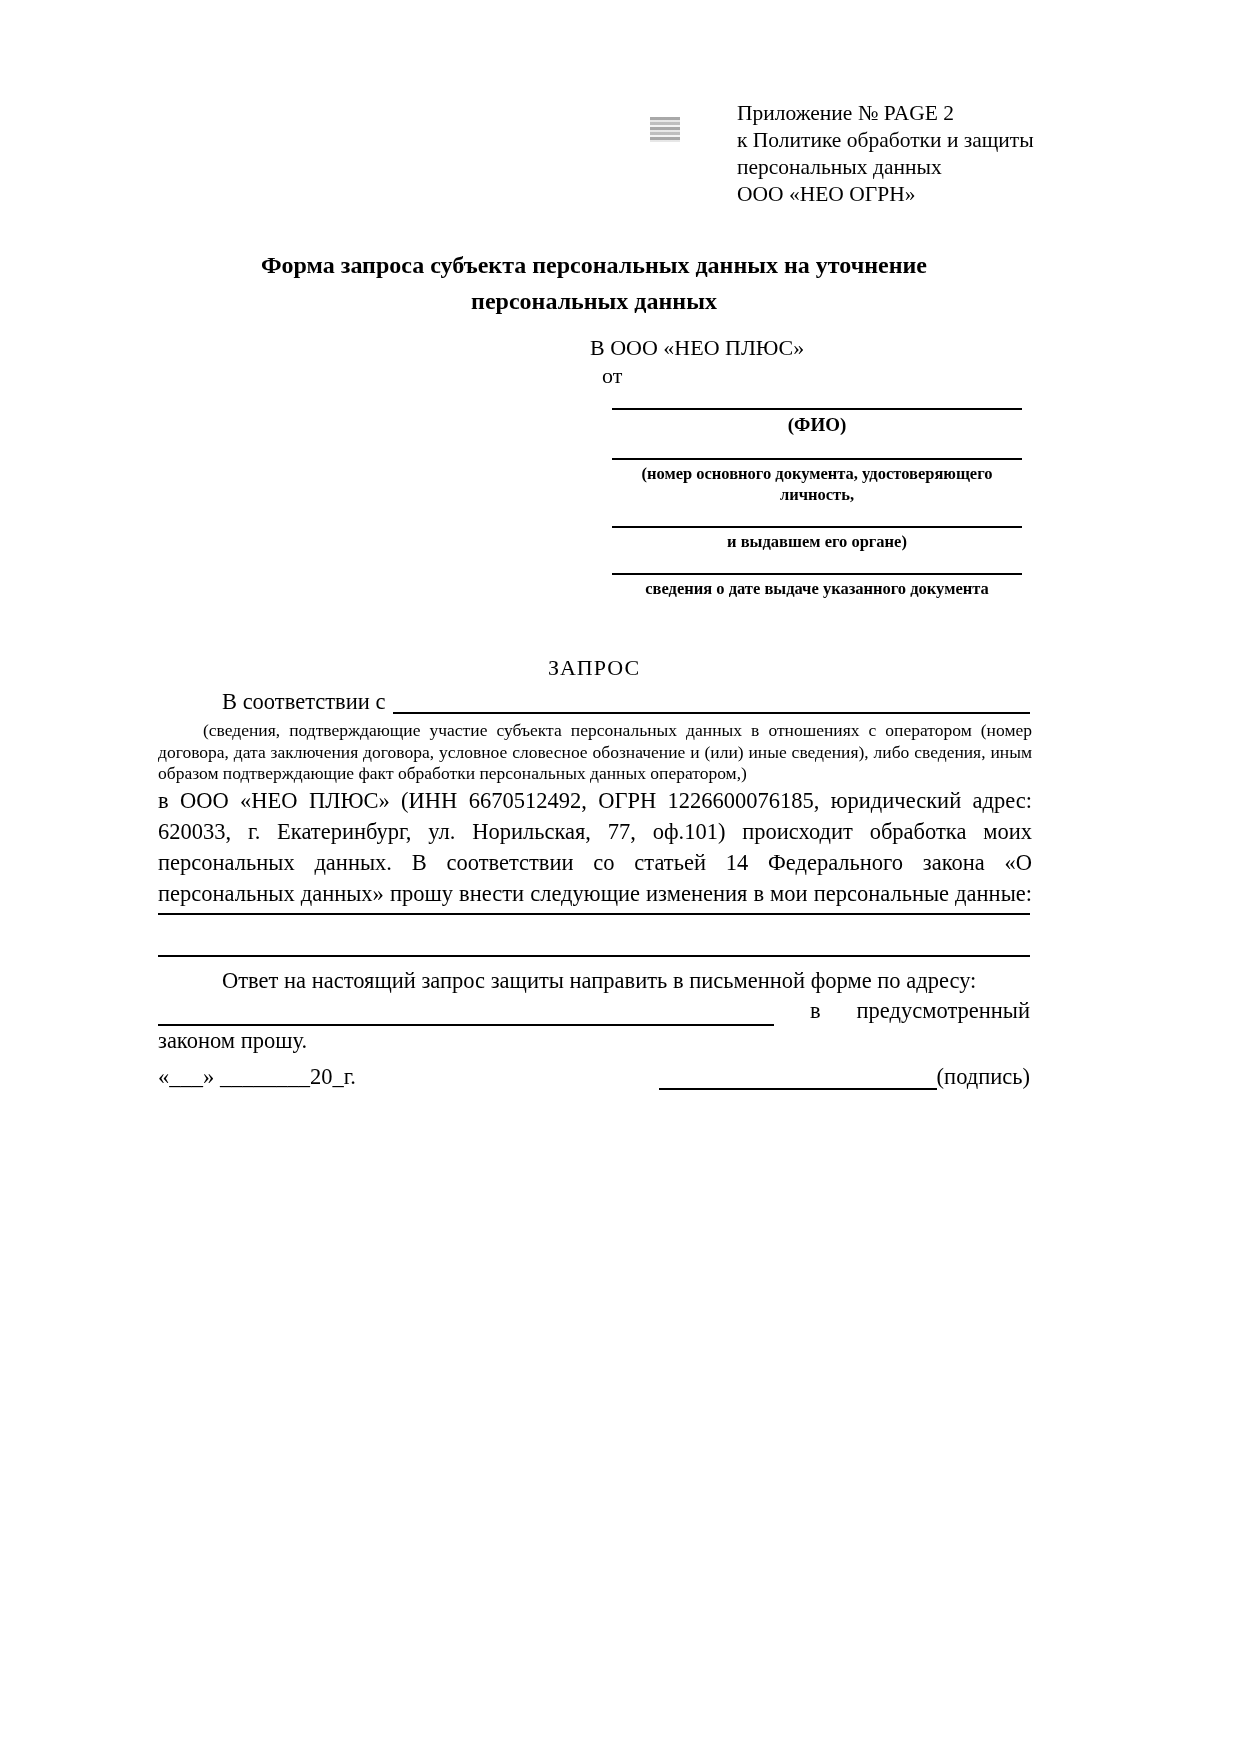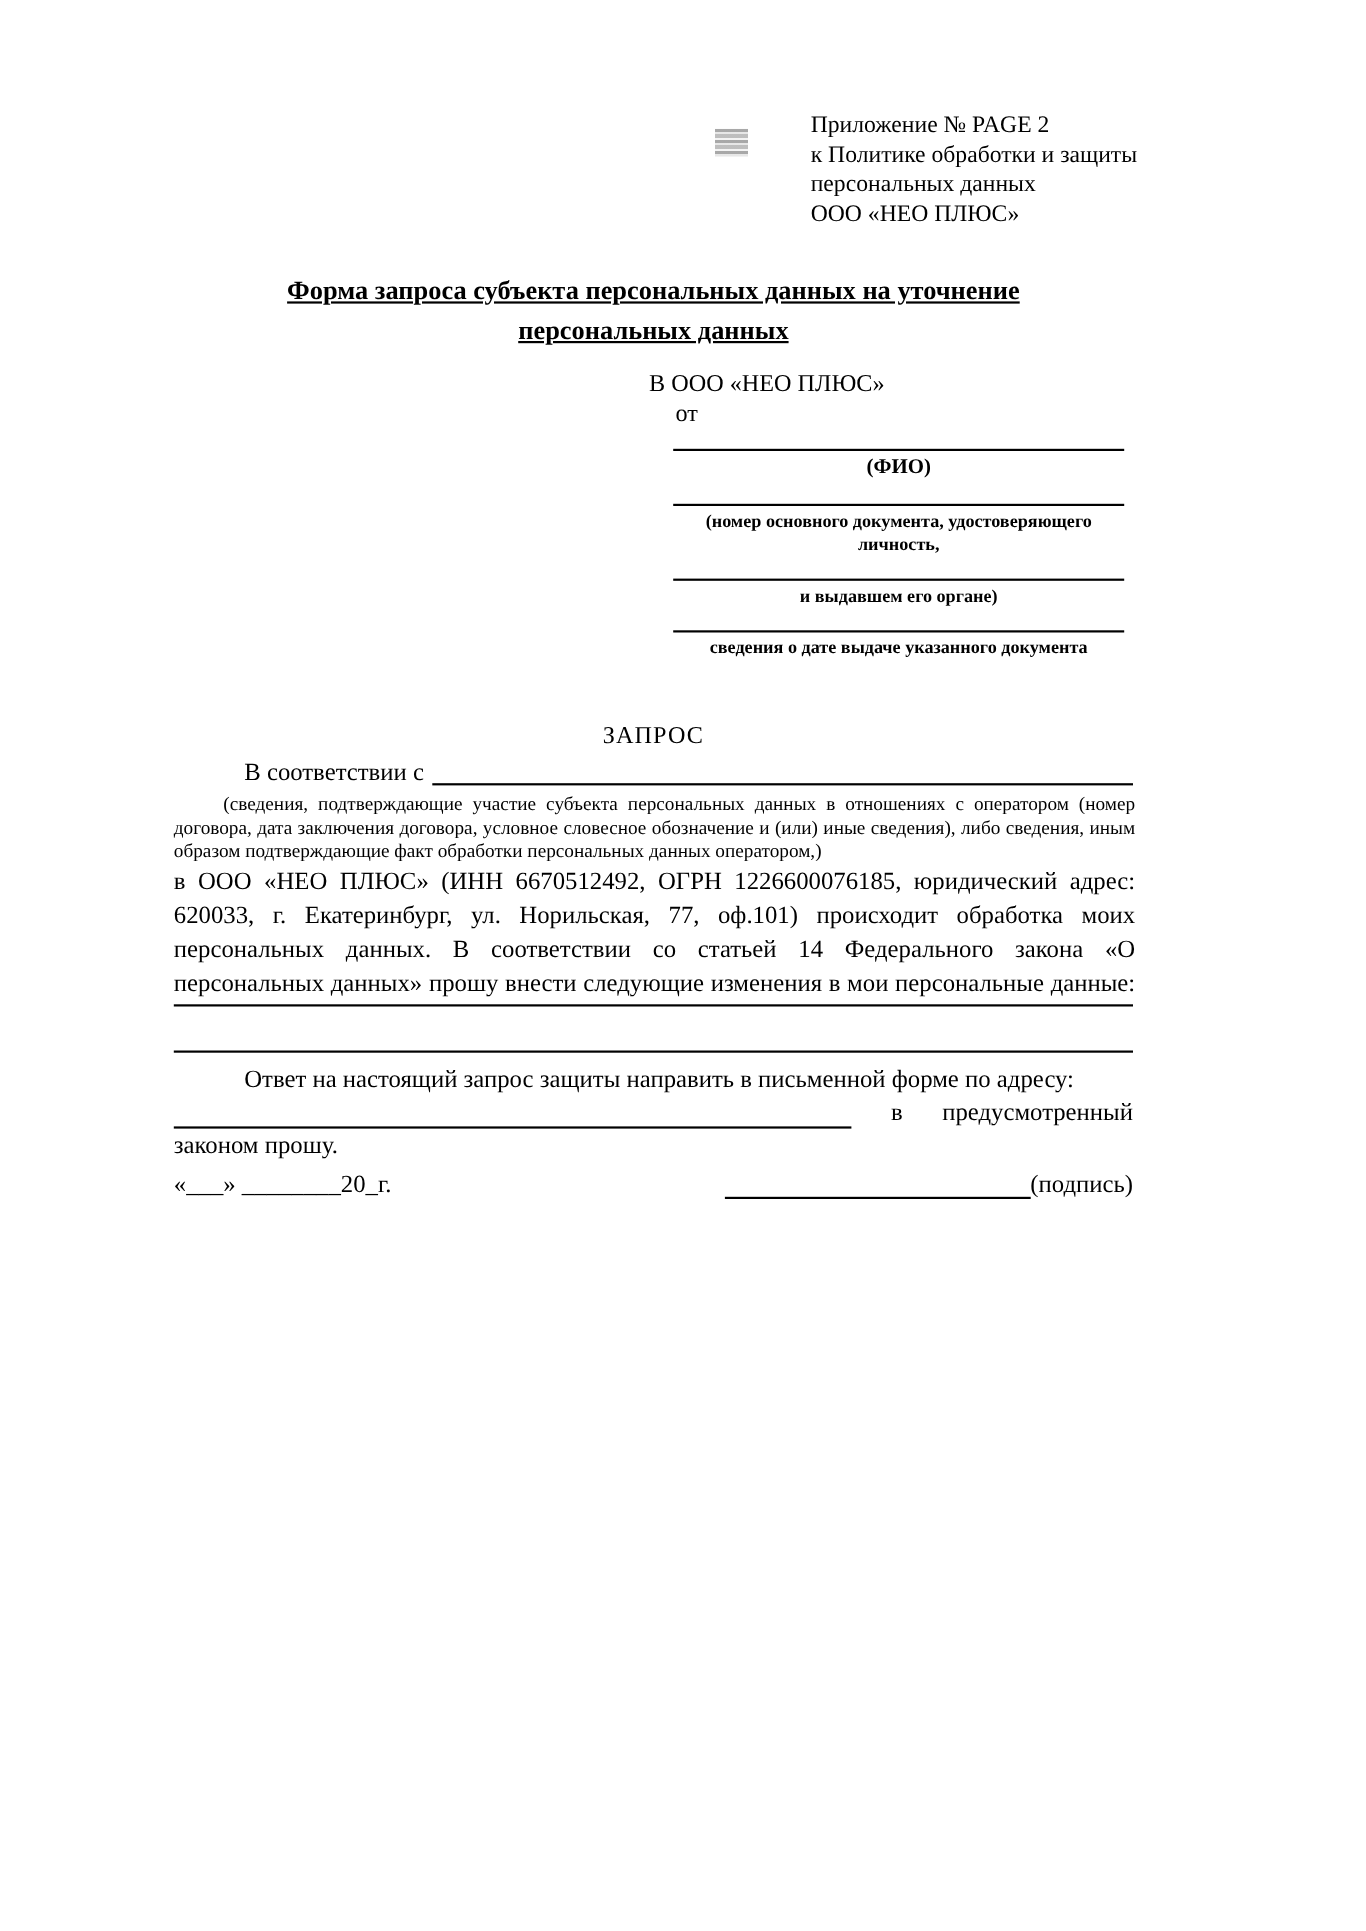--- a/index.html
+++ b/index.html
@@ -30,27 +30,27 @@
       #e3e3e3 3px, #e3e3e3 5px,
       #b3b3b3 5px, #b3b3b3 8px,
       #f2f2f2 8px, #f2f2f2 10px);
     opacity: 0.85;
   }
 
   
   .doc-title {
     position: absolute; left: 158px; top: 247px; width: 872px;
     text-align: center; font-weight: bold;
-    font-size: 24px; line-height: 36px; text-decoration: underline;
+    font-size: 24px; line-height: 36px;
   }
 
   
   .addressee { position: absolute; left: 590px; top: 334px; width: 440px; font-size: 22px; }
   .addressee .to-line { line-height: 28px; }
-  .addressee .from-line { line-height: 28px; margin-left: 24px; }
+  .addressee .from-line { line-height: 28px; margin-left: 12px; }
   .fields { margin-left: 22px; width: 410px; margin-top: 18px; }
   .blank-field { border-top: 2px solid #000; text-align: center; margin-bottom: 21px; font-weight: bold; }
   .blank-field .caption { display: block; padding-top: 3px; }
   .caption-fio { font-size: 19px; line-height: 24px; }
   .caption-small { font-size: 16.5px; line-height: 21px; }
 
   
   .request-heading {
     position: absolute; left: 158px; top: 655px; width: 872px;
     text-align: center; font-size: 22px; letter-spacing: 1px;
@@ -112,21 +112,21 @@
 <body>
 
 <div class="page">
 
   <span class="embedded-icon"></span>
 
   <div class="header-block">
     <div>Приложение №  PAGE 2</div>
     <div>к Политике обработки и защиты</div>
     <div>персональных данных</div>
-    <div>ООО «НЕО ПЛЮС»</div>
+    <div>ООО «НЕО ОГРН»</div>
   </div>
 
   <div class="doc-title">
     <div>Форма запроса субъекта персональных данных на уточнение</div>
     <div>персональных данных</div>
   </div>
 
   <div class="addressee">
     <div class="to-line">В ООО «НЕО ПЛЮС»</div>
     <div class="from-line">от</div>

